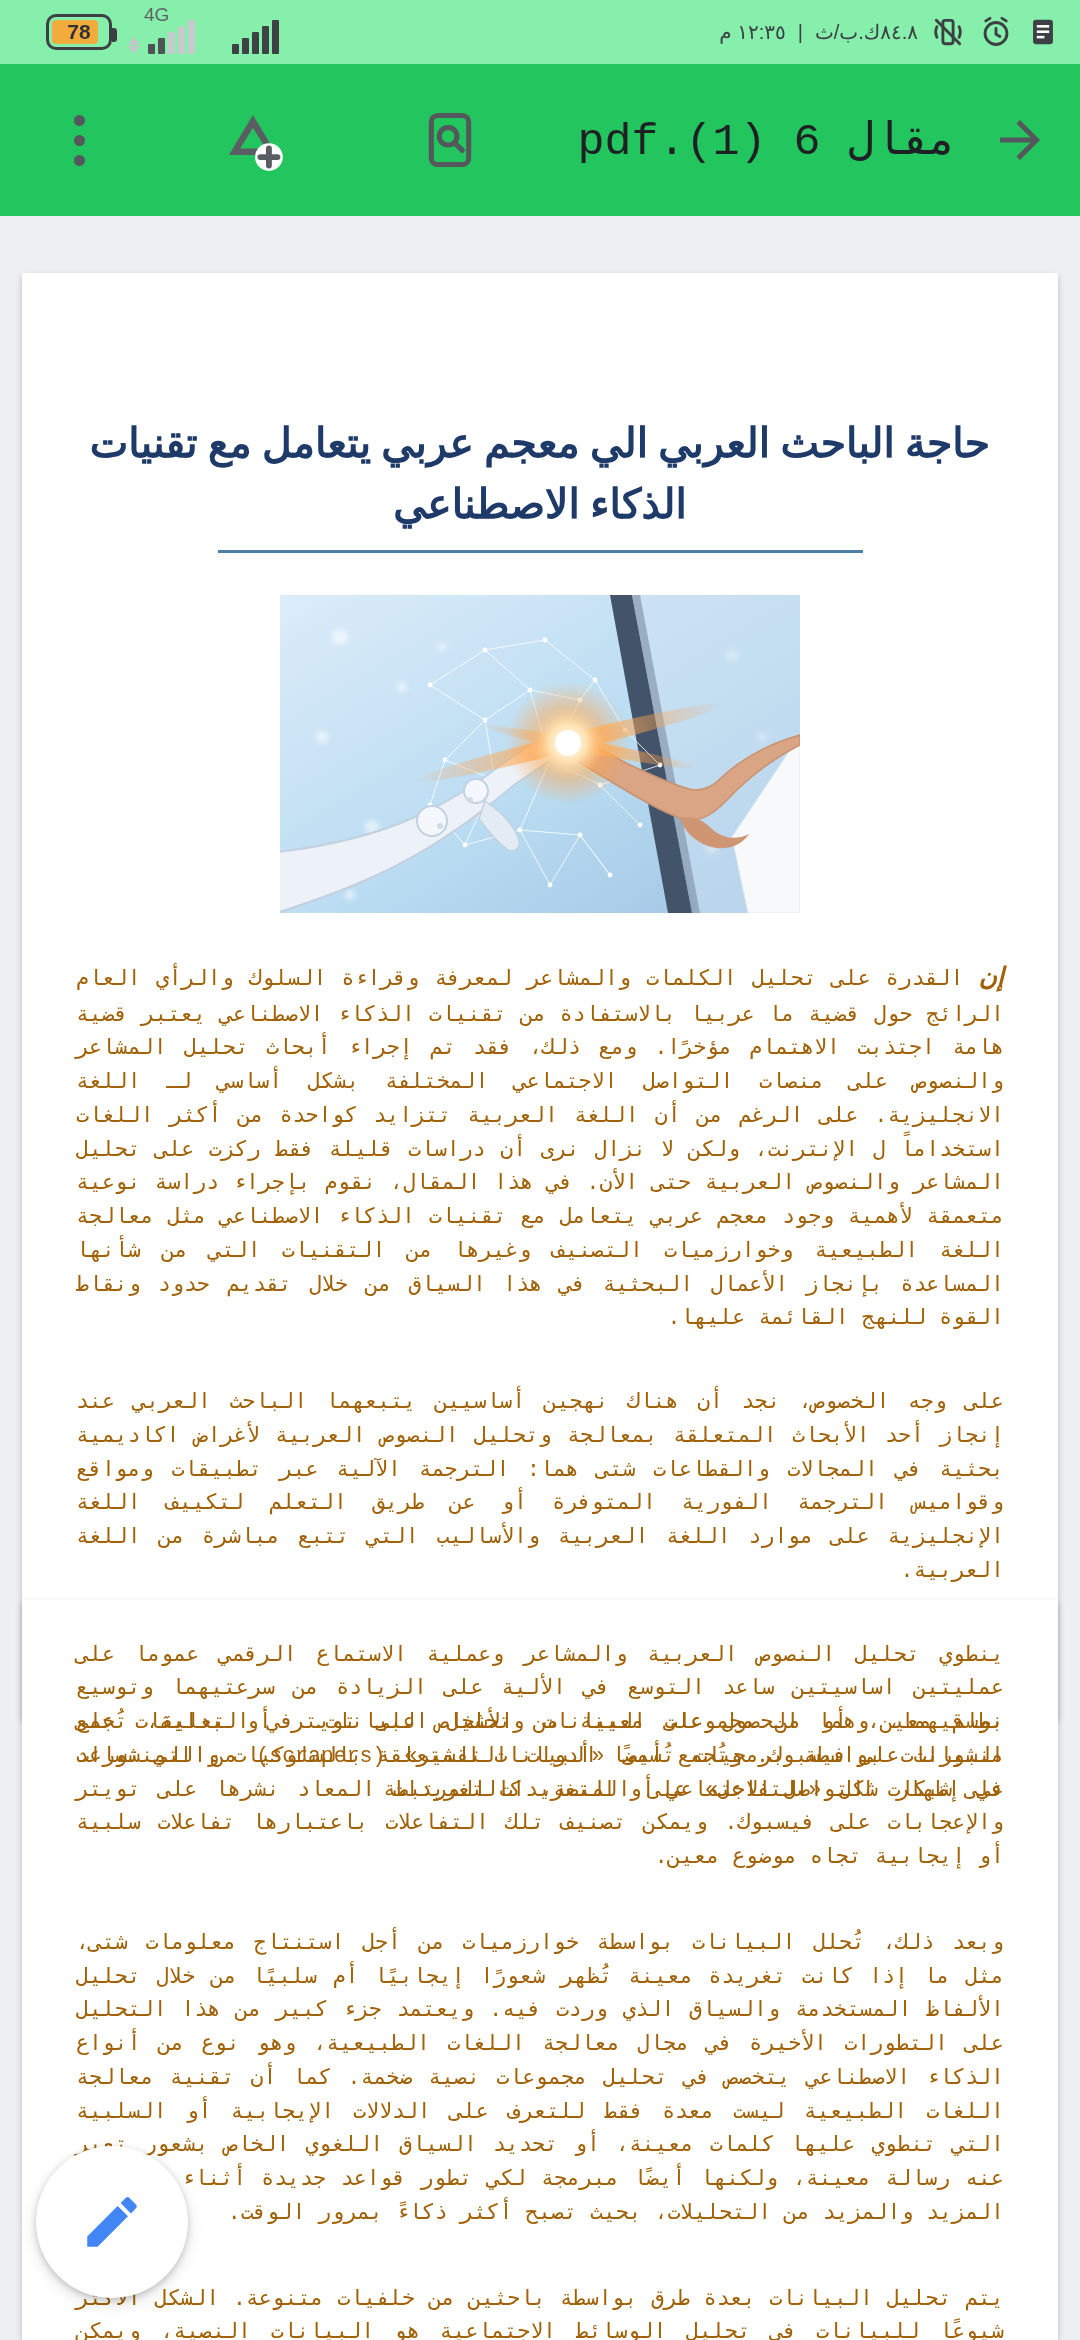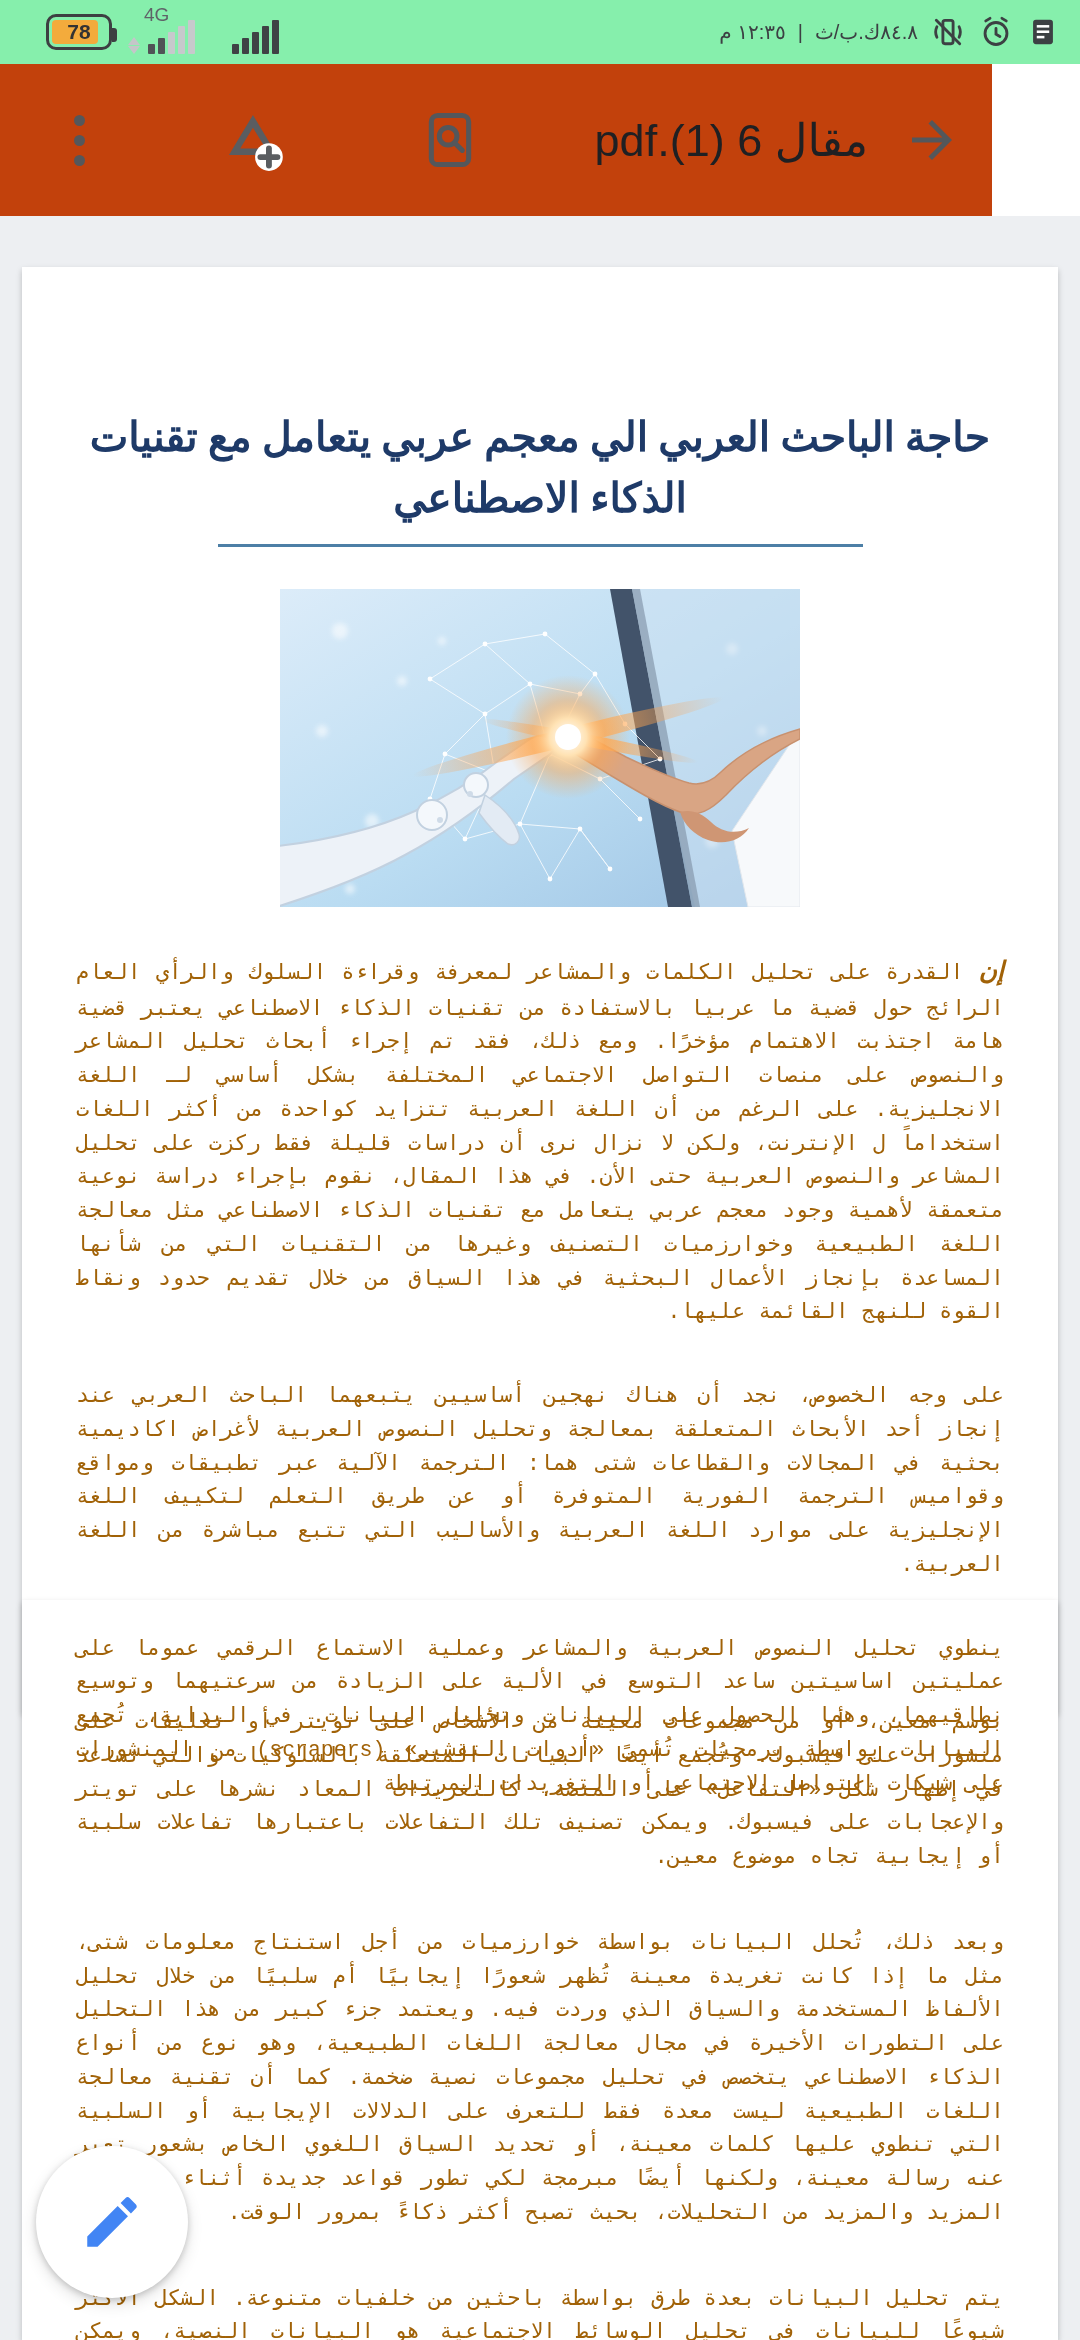--- a/index.html
+++ b/index.html
@@ -20,32 +20,32 @@
   .net1 .arrows { position:absolute; bottom:2px; left:0; display:flex; flex-direction:column; gap:1px; }
   .net1 .arrows i { width:0; height:0; border-left:6px solid transparent; border-right:6px solid transparent; }
   .net1 .arrows i.up { border-bottom:8px solid #c4c6c9; }
   .net1 .arrows i.dn { border-top:8px solid #c4c6c9; }
   .bars { display:flex; align-items:flex-end; gap:3px; position:absolute; bottom:2px; left:20px; }
   .bars b { width:7px; border-radius:1px; display:block; }
   .bars2 { position:relative; width:62px; height:48px; }
   .bars2 .bars { left:0; }
 
   
-  .toolbar { position:absolute; top:64px; left:0; width:992px; height:152px; background:#c2410c; z-index:30; }
+  .toolbar { position:absolute; top:64px; left:0; width:1080px; height:152px; background:#22c55e; z-index:30;font-family:Liberation Mono, monospace; }
   .tb-back { position:absolute; right:30px; top:46px; width:60px; height:60px; color:#54575b; }
   .tb-title { position:absolute; right:124px; top:50%; transform:translateY(-50%); font-size:45px; color:#1f2023; direction:rtl; white-space:nowrap; }
   .tb-find { position:absolute; left:418px; top:44px; width:64px; height:64px; color:#54575b; }
   .tb-drive { position:absolute; left:222px; top:44px; width:64px; height:64px; color:#54575b; }
   .tb-dots { position:absolute; left:74px; top:46px; width:14px; height:60px; display:flex; flex-direction:column; justify-content:center; gap:9px; }
   .tb-dots i { width:11px; height:11px; border-radius:50%; background:#54575b; }
 
   
   .content { position:absolute; top:216px; left:0; width:1080px; height:2124px; background:#edeff2; overflow:hidden; }
   .page { position:absolute; left:22px; width:1036px; background:#fff; box-shadow:0 3px 6px rgba(0,0,0,0.22); }
-  .page1 { top:51px; height:1446px; }
+  .page1 { top:57px; height:1446px; }
   .page2 { top:1384px; height:740px; }
 
   .doc-title { margin:140px 60px 0; text-align:center; direction:rtl; font-family:"Liberation Serif", serif; font-weight:bold; font-size:41px; line-height:1.48; color:#1e3a68; }
   .title-divider { width:645px; height:3px; background:#4d7fa6; margin:16px auto 0; }
 
   .hero { position:relative; width:520px; height:318px; margin:42px auto 0; overflow:hidden; background:linear-gradient(135deg,#d9eaf8 0%,#bcd7ee 55%,#a3c6e4 100%); }
   .hero svg { display:block; width:520px; height:318px; }
 
   .para { position:relative; z-index:1; margin:46px 54px 0; direction:rtl; text-align:justify; font-family:Liberation Mono, monospace; font-size:21.5px; line-height:1.57; color:#a16207; }
   .para .lead { font-weight:bold; font-style:italic; font-size:25px; }

